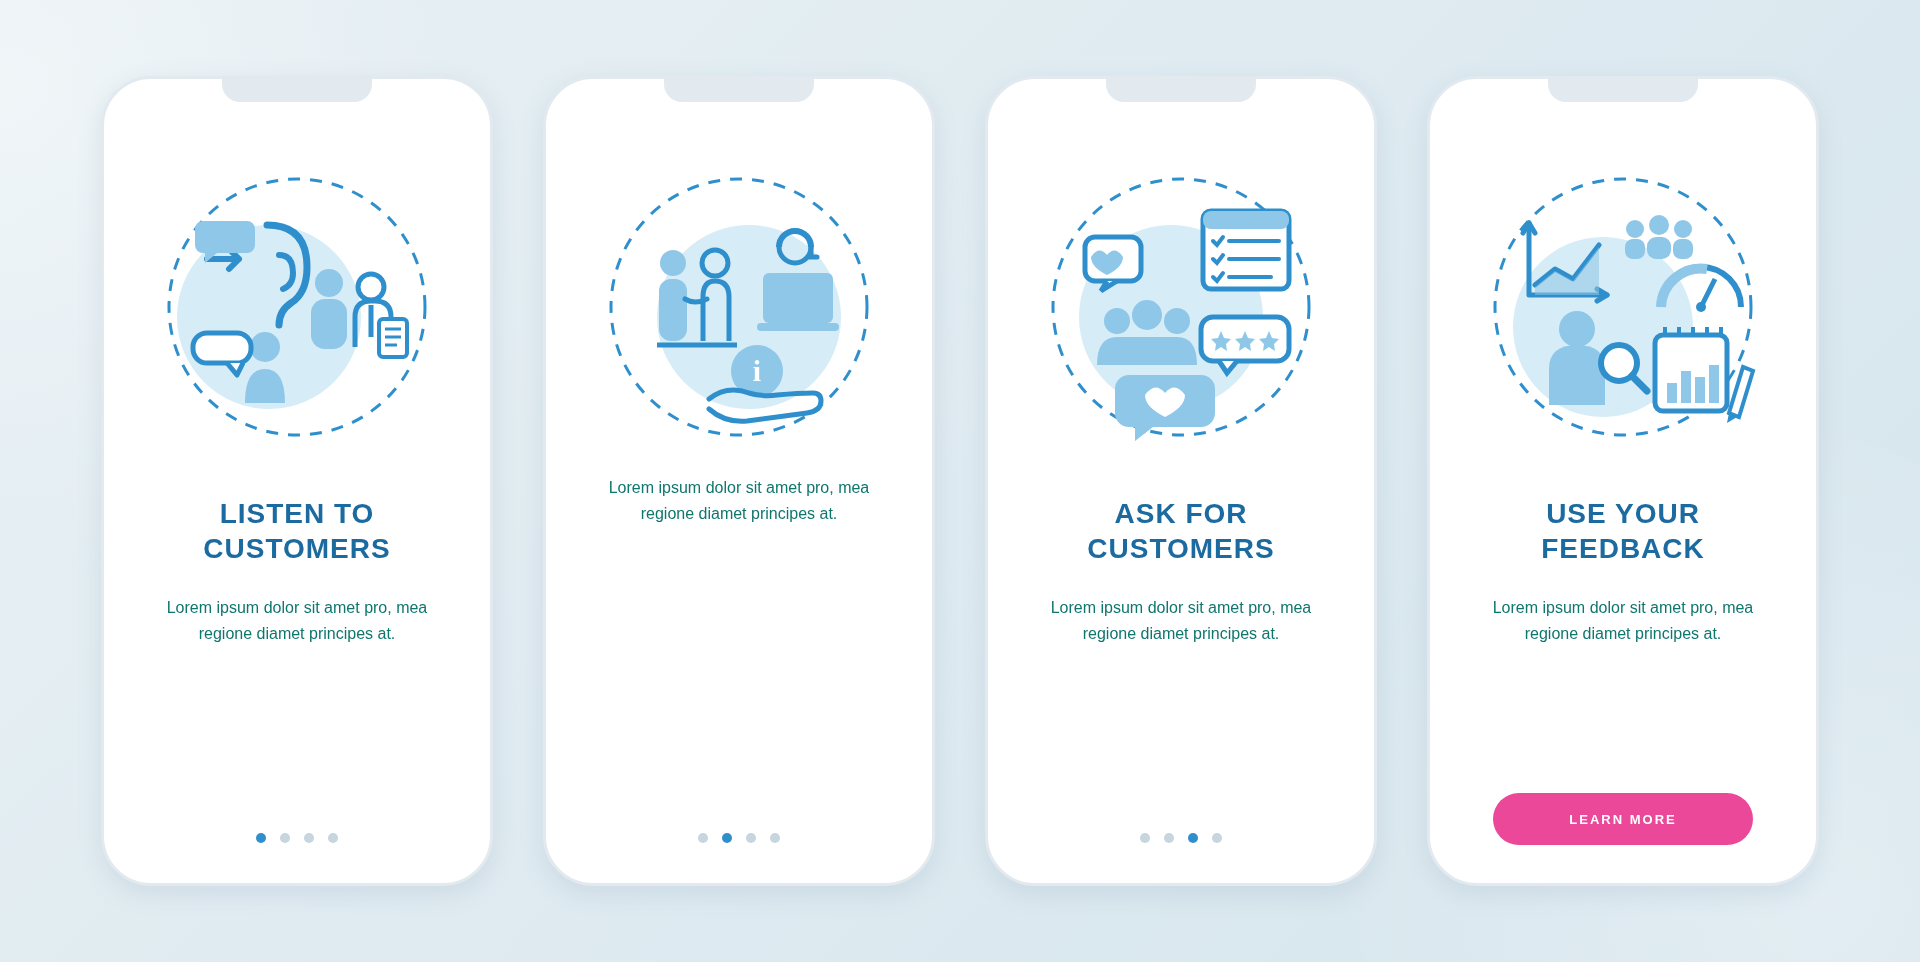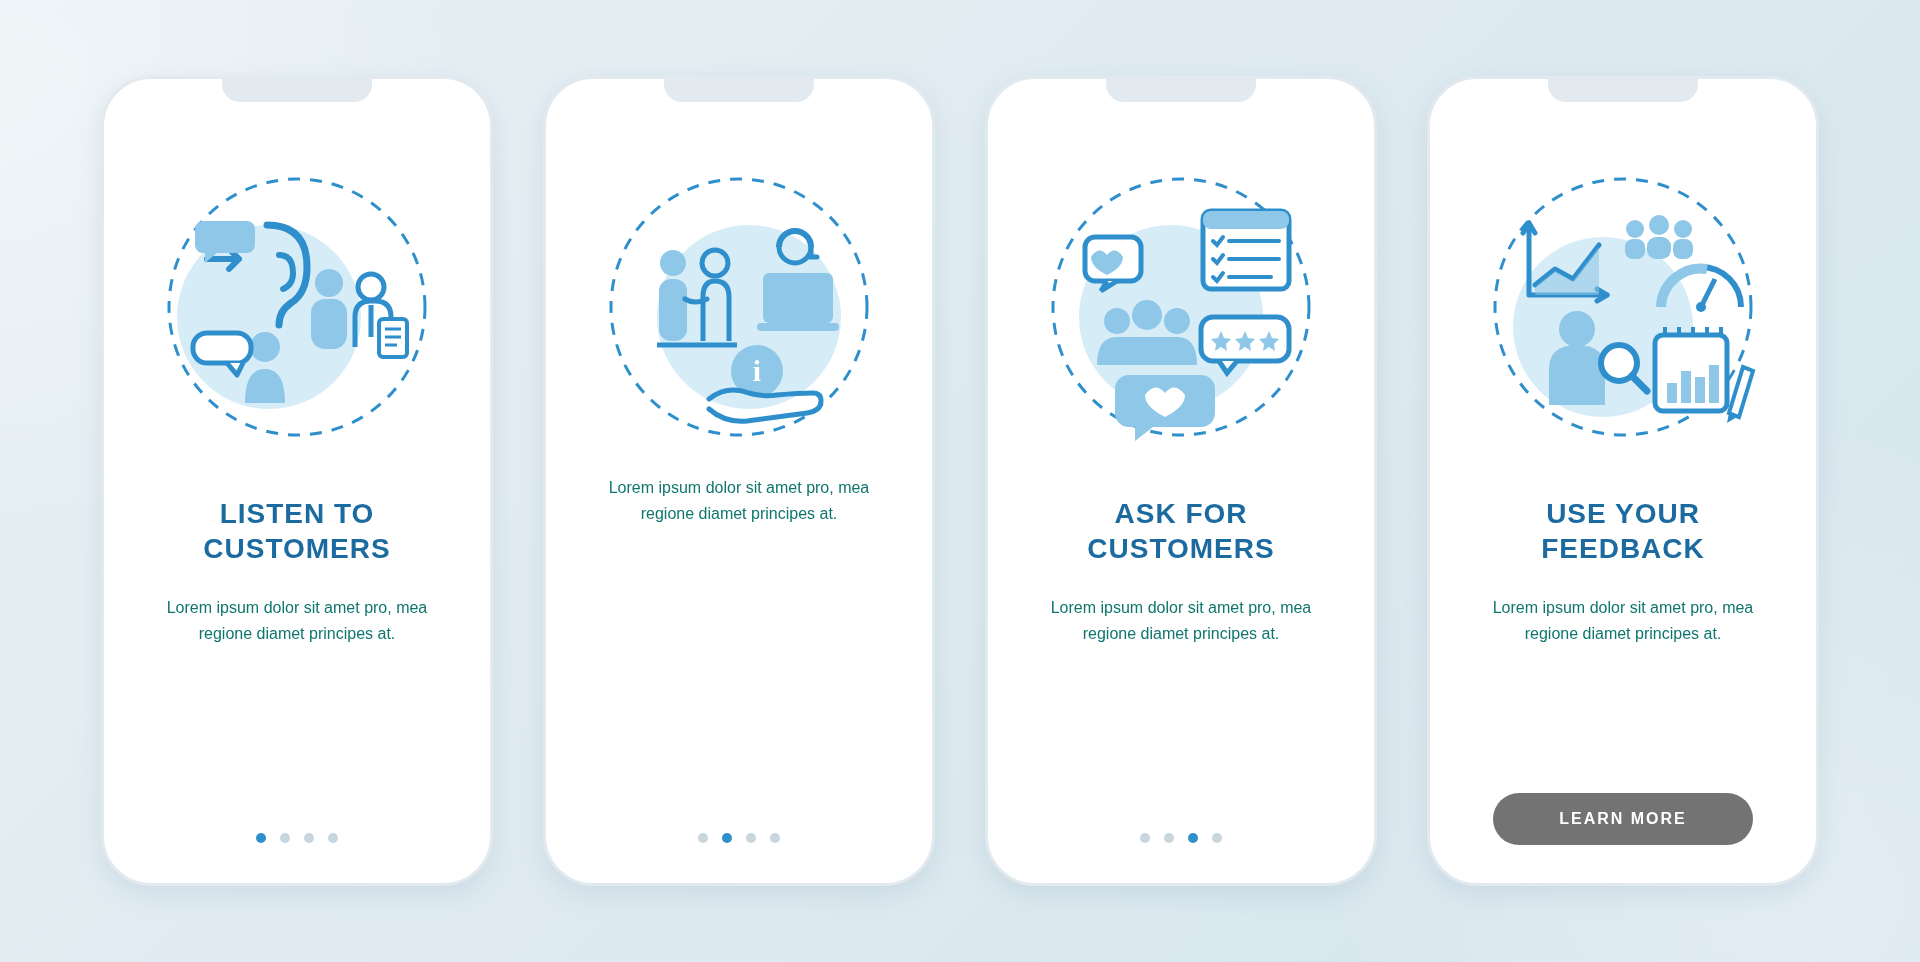--- a/index.html
+++ b/index.html
@@ -94,24 +94,24 @@
     width: 10px; height: 10px;
     border-radius: 50%;
     background: #c6d5de;
   }
   .dot.active { background: #2f8fcc; }
   .cta {
     margin-top: auto;
     width: 260px;
     height: 52px;
     border-radius: 26px;
-    background: #737373;
+    background: #ec4899;
     color: #ffffff;
     border: none;
-    font-size: 16px;
+    font-size: 13px;
     font-weight: 600;
     letter-spacing: 2px;
     cursor: pointer;
     margin-bottom: 6px;
   }
 </style>
 </head>
 <body>
 
 <div class="phone">

